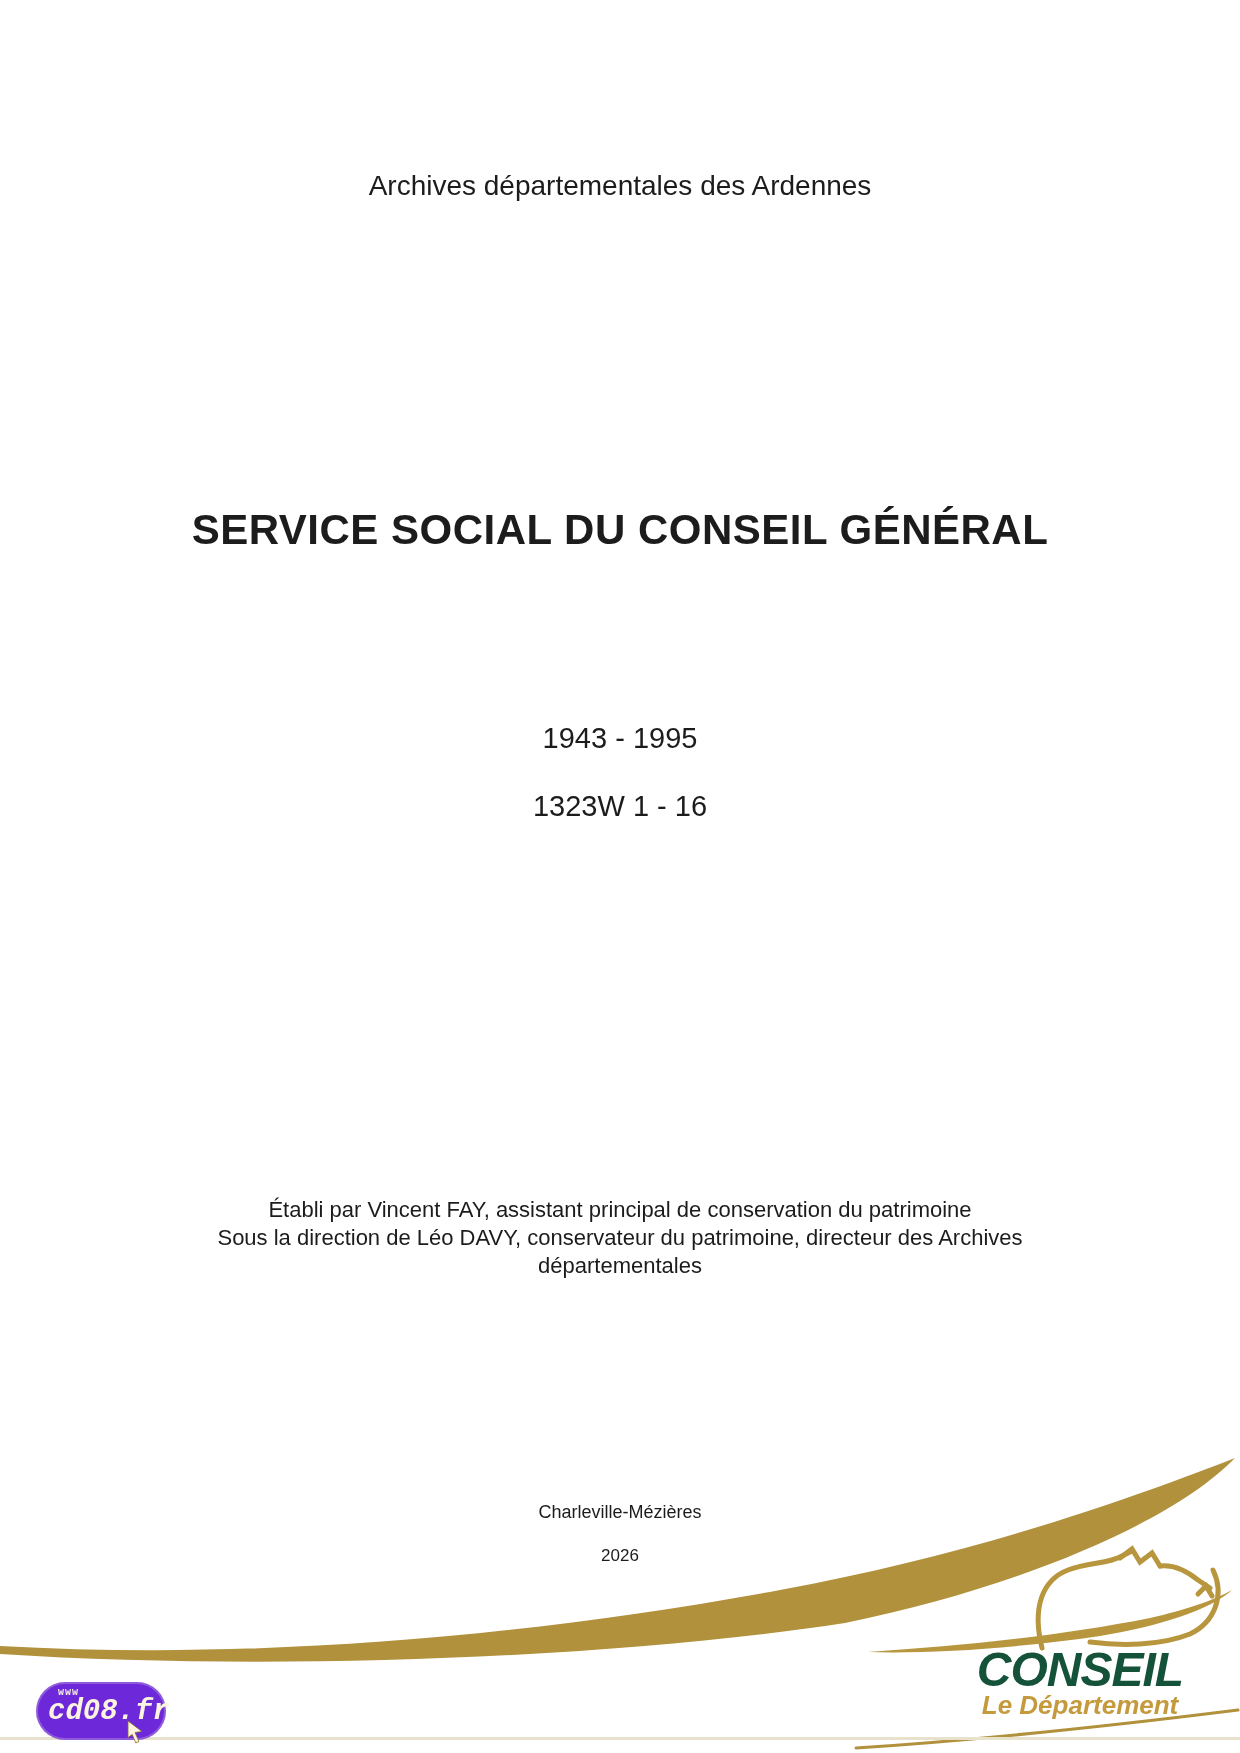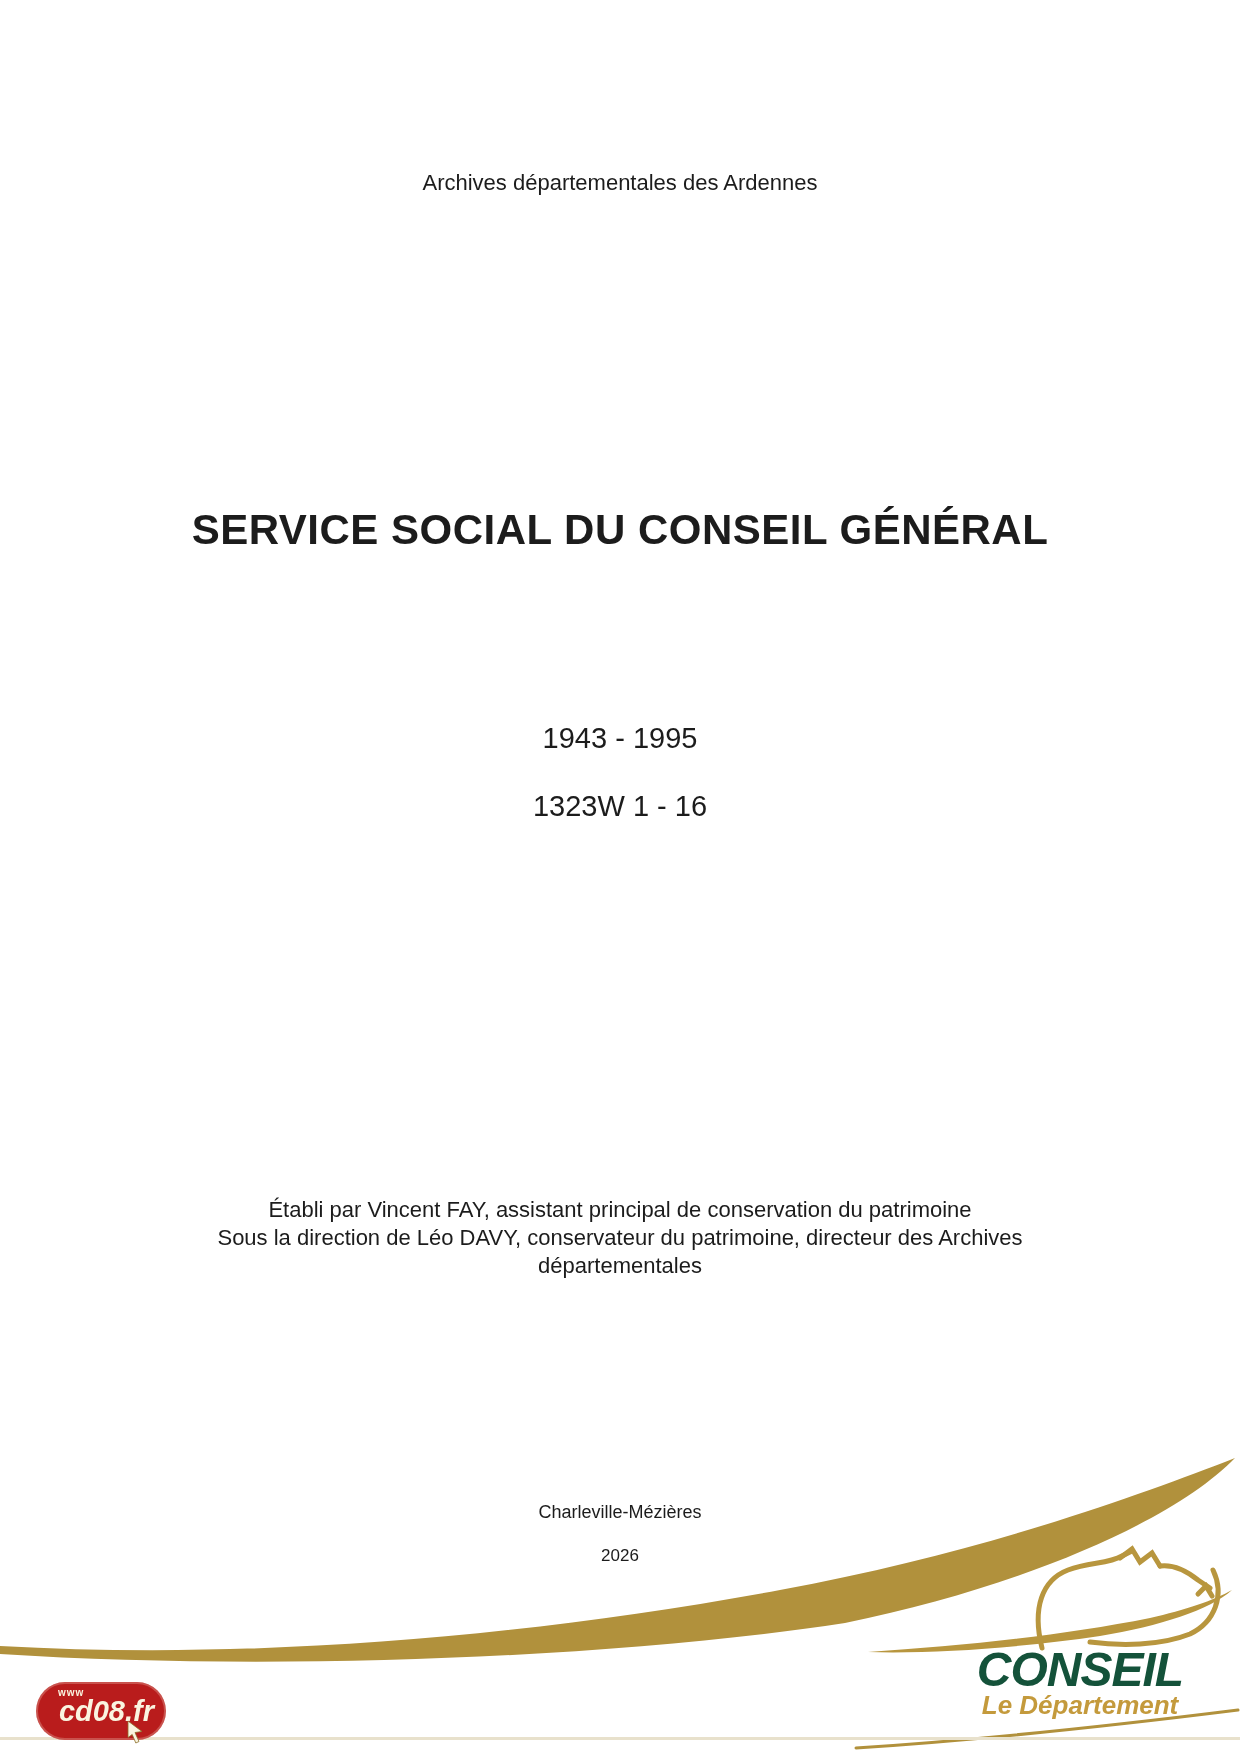--- a/index.html
+++ b/index.html
@@ -7,36 +7,37 @@
     position:relative;
     width:1240px;height:1753px;
     background:#ffffff;
     font-family:"Liberation Sans",sans-serif;
     color:#1c1c1c;
     overflow:hidden;
   }
   .abs{position:absolute;}
   .centerline{position:absolute;left:0;width:1240px;text-align:center;}
 
-  .institution{top:170px;font-size:22px;}
+  .institution{top:170px;font-size:28px;}
   .doc-title{top:506px;font-size:42px;font-weight:700;letter-spacing:.5px;margin:0;}
   .daterange{top:722px;font-size:29px;}
   .reference{top:790px;font-size:29px;}
   .credits{top:1196px;font-size:22px;line-height:28px;}
   .city{top:1502px;font-size:18px;}
   .year{top:1546px;font-size:17px;}
 
   .footer-art{left:0;top:1380px;width:1240px;height:373px;}
 
   .baseline-rule{left:0;top:1737px;width:1240px;height:3px;background:#e8e1cc;}
 
   .cd08{
     left:36px;top:1682px;width:130px;height:58px;
-    background:#b91c1c;border-radius:30px;
+    background:#6d28d9;border-radius:30px;
     box-shadow:inset 0 0 0 2px rgba(250,244,224,.25);
+    font-family:Liberation Mono, monospace;
   }
   .cd08 .www{
     position:absolute;top:5px;left:22px;
     font-size:10px;font-weight:bold;letter-spacing:1px;
     color:#faf4e0;
   }
   .cd08 .label{
     position:absolute;top:13px;left:12px;width:106px;text-align:right;
     font-size:29px;font-weight:bold;font-style:italic;
     color:#faf4e0;white-space:nowrap;

